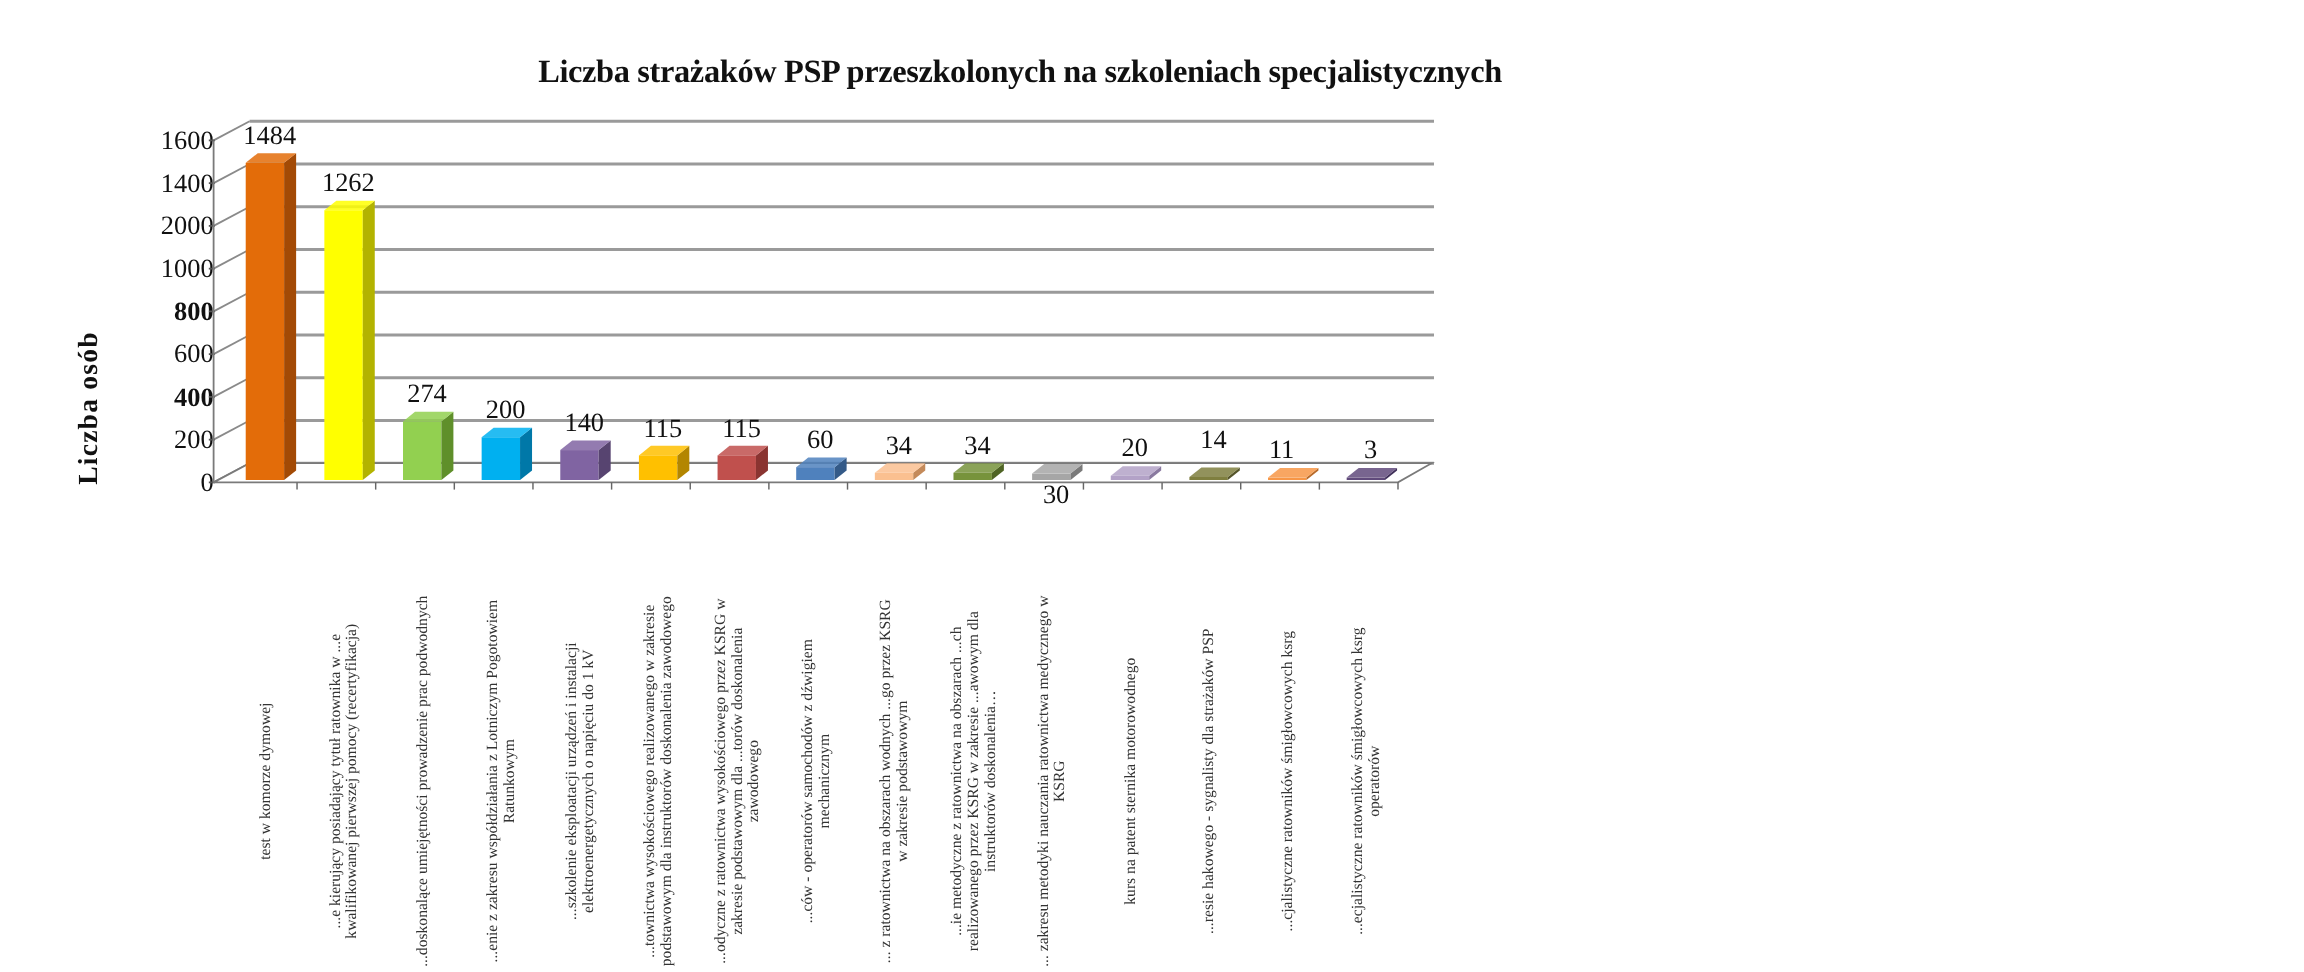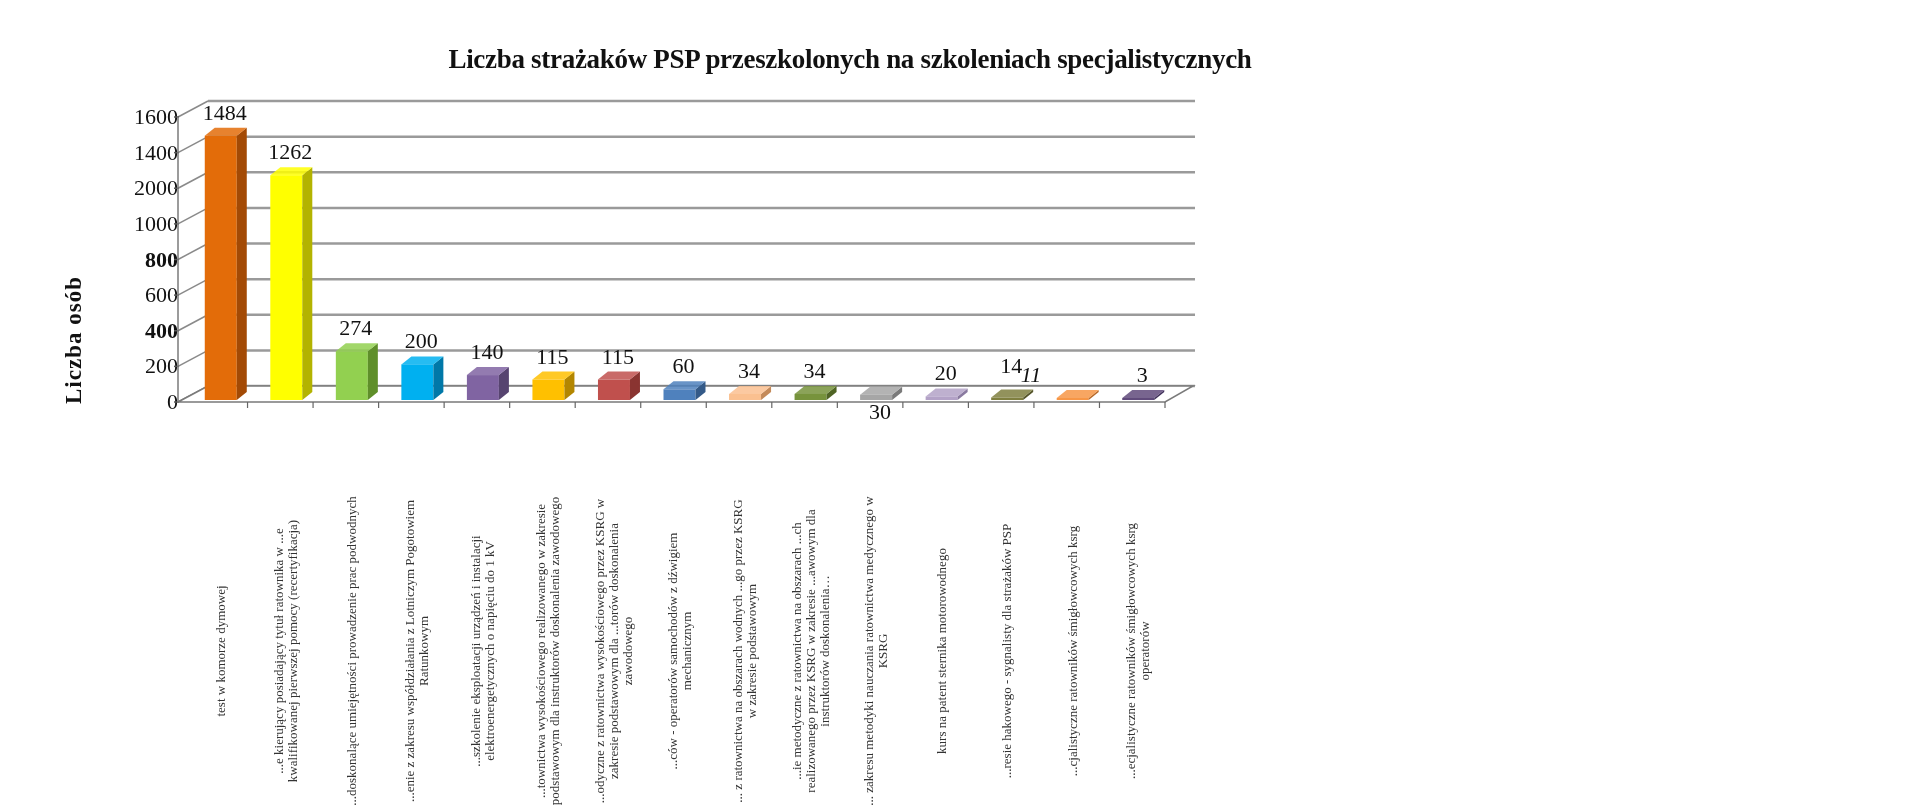--- a/index.html
+++ b/index.html
@@ -169,21 +169,21 @@
     <div class="bar-value" style="left: 421.367px; top: 328.375px;">200</div>
     <div class="bar-value" style="left: 486.9px; top: 339.062px;">140</div>
     <div class="bar-value" style="left: 552.433px; top: 343.516px;">115</div>
     <div class="bar-value" style="left: 617.967px; top: 343.516px;">115</div>
     <div class="bar-value" style="left: 683.5px; top: 353.312px;">60</div>
     <div class="bar-value" style="left: 749.033px; top: 357.944px;">34</div>
     <div class="bar-value" style="left: 814.567px; top: 357.944px;">34</div>
     <div class="bar-value" style="left: 880.1px; top: 358.656px; margin-top: 40px;">30</div>
     <div class="bar-value" style="left: 945.633px; top: 360.438px;">20</div>
     <div class="bar-value" style="left: 1011.17px; top: 353px;">14</div>
-    <div class="bar-value" style="left: 1031px; top: 362px; font-style: italic;">11</div>
+    <div class="bar-value" style="left: 1068px; top: 362px;">11</div>
     <div class="bar-value" style="left: 1142.23px; top: 362px;">3</div>
   </div>
 <div id="xlabels-layer">
     <div class="xlabel" style="left: 190.767px;">test w komorze dymowej</div>
     <div class="xlabel" style="left: 256.3px;">...e kierujący posiadający tytuł ratownika w ...e kwalifikowanej pierwszej pomocy (recertyfikacja)</div>
     <div class="xlabel" style="left: 321.833px;">...doskonalące umiejętności prowadzenie prac podwodnych</div>
     <div class="xlabel" style="left: 387.367px;">...enie z zakresu współdziałania z Lotniczym Pogotowiem Ratunkowym</div>
     <div class="xlabel" style="left: 452.9px;">...szkolenie eksploatacji urządzeń i instalacji elektroenergetycznych o napięciu do 1 kV</div>
     <div class="xlabel" style="left: 518.433px;">...townictwa wysokościowego realizowanego w zakresie podstawowym dla instruktorów doskonalenia zawodowego</div>
     <div class="xlabel" style="left: 583.967px;">...odyczne z ratownictwa wysokościowego przez KSRG w zakresie podstawowym dla ...torów doskonalenia zawodowego</div>

